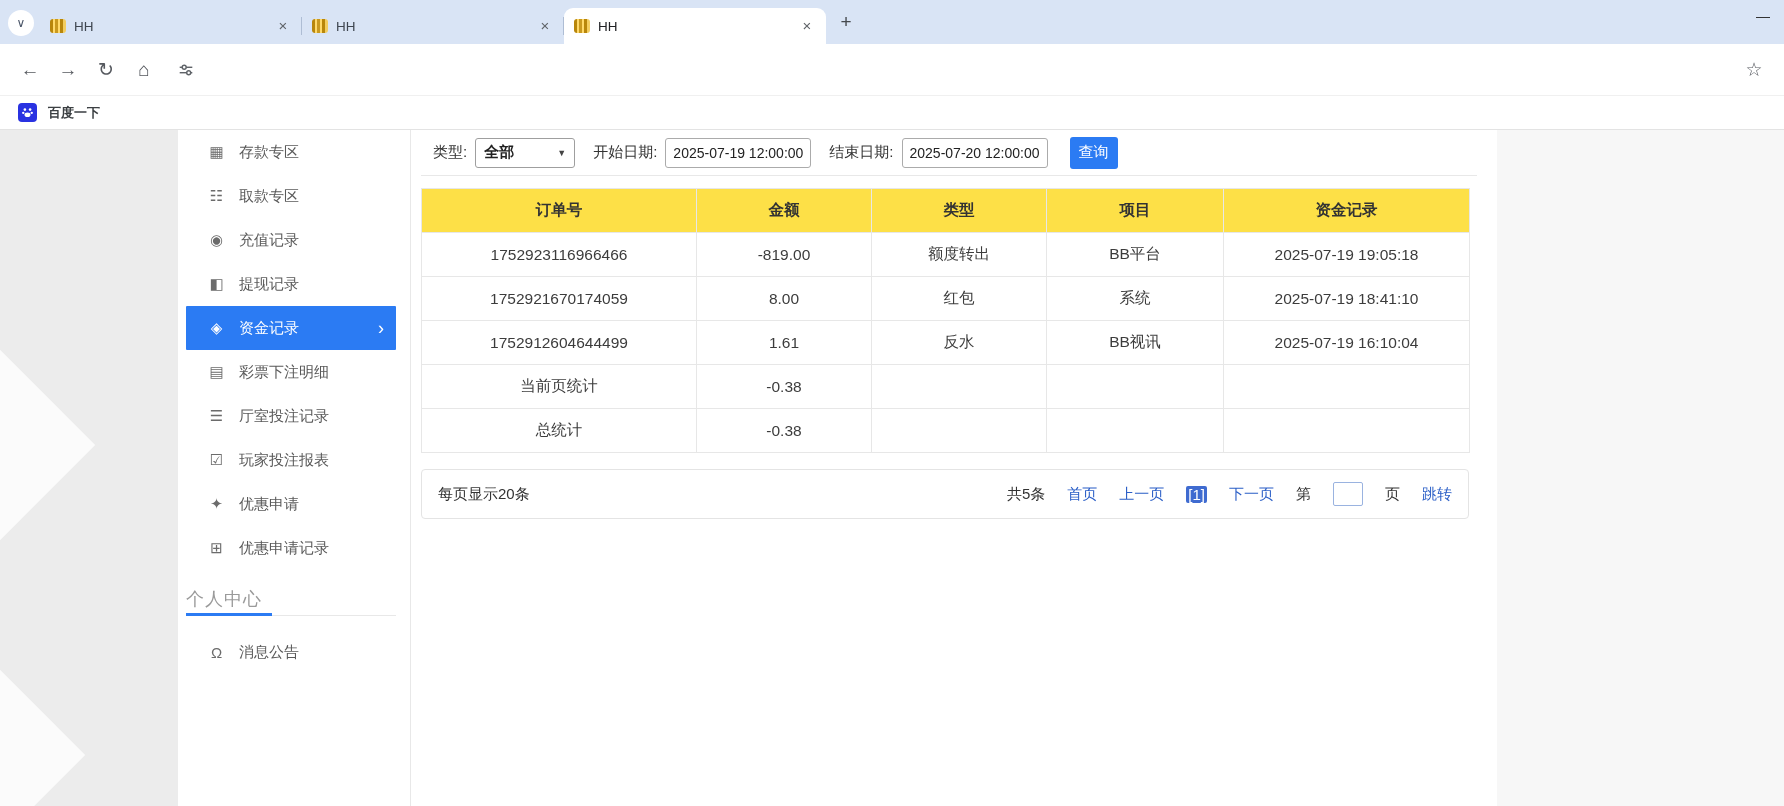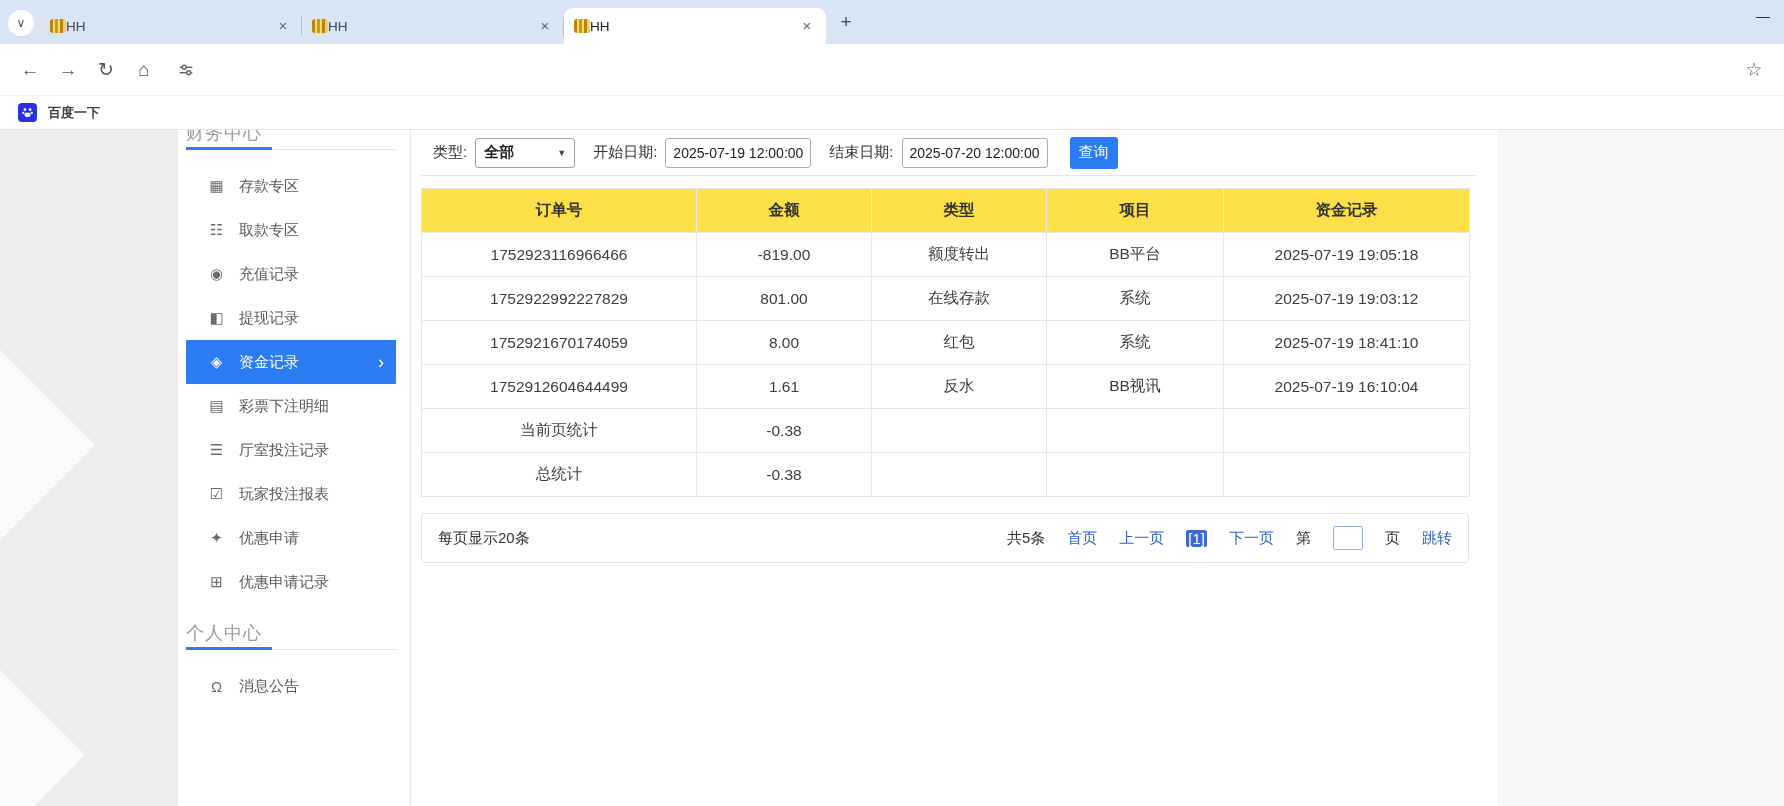--- a/index.html
+++ b/index.html
@@ -5,21 +5,21 @@
   * { margin:0; padding:0; box-sizing:border-box; }
   html,body { width:1784px; height:806px; overflow:hidden; }
   body { font-family:"Liberation Sans","DejaVu Sans",sans-serif; background:#fff; }
 
   .browser { width:1784px; height:806px; display:flex; flex-direction:column; }
 
   
   .tabbar { height:44px; background:#d9e4f5; display:flex; align-items:flex-end; padding-left:6px; position:relative; }
   .tab-search { width:26px; height:26px; border-radius:50%; background:#fff; border:none; color:#4a5568;
                 font-size:12px; margin:0 6px 8px 2px; cursor:pointer; line-height:26px; text-align:center; }
-  .tab { width:262px; height:36px; display:flex; align-items:center; padding:0 10px;
+  .tab { width:262px; height:36px; display:flex; align-items:center; gap:8px; padding:0 10px;
          border-radius:9px 9px 0 0; position:relative; color:#3f4650; font-size:13.5px; }
   .tab:not(.active):after { content:""; position:absolute; right:0; top:9px; bottom:9px; width:1px; background:#aebdd4; }
   .tab.active { background:#fff; color:#202124; }
   .favicon { width:16px; height:14px; border-radius:3px; flex:none;
              background:linear-gradient(90deg,#b8860b 0 3px,#ffd96a 3px 5px,#c9991f 5px 8px,#ffd96a 8px 10px,#b8860b 10px 13px,#f3cd5f 13px 16px); }
   .tab-title { flex:1; overflow:hidden; white-space:nowrap; }
   .tab-close { font-size:15px; color:#5f6368; width:18px; height:18px; line-height:18px; text-align:center; border-radius:50%; cursor:pointer; }
   .newtab-btn { width:28px; height:28px; border:none; background:transparent; font-size:19px; color:#45494e; margin:0 0 8px 6px; cursor:pointer; }
   .win-min { position:absolute; right:6px; top:8px; color:#333; font-size:14px; width:30px; text-align:center; }
 
@@ -147,26 +147,20 @@
   </div>
 
   <div class="page">
     <div class="left-strip">
       <div class="deco-tri t1"></div>
       <div class="deco-tri t2"></div>
     </div>
 
     <div class="wrapper">
       <aside class="sidebar">
-          <div class="side-sec clipped">
-            <div class="sec-title">财务中心</div>
-            <div class="sec-line">
-              <span class="sec-bar"></span>
-            </div>
-          </div>
           <div class="side-item">
             <span class="si-icon">▦</span>
             <span class="si-label">存款专区</span>
           </div>
           <div class="side-item">
             <span class="si-icon">☷</span>
             <span class="si-label">取款专区</span>
           </div>
           <div class="side-item">
             <span class="si-icon">◉</span>
@@ -248,27 +242,20 @@
             </thead>
           <tbody id="tbody">
               <tr>
                 <td>1752923116966466</td>
                 <td>-819.00</td>
                 <td>额度转出</td>
                 <td>BB平台</td>
                 <td>2025-07-19 19:05:18</td>
               </tr>
               <tr>
-                <td>1752922992227829</td>
-                <td>801.00</td>
-                <td>在线存款</td>
-                <td>系统</td>
-                <td>2025-07-19 19:03:12</td>
-              </tr>
-              <tr>
                 <td>1752921670174059</td>
                 <td>8.00</td>
                 <td>红包</td>
                 <td>系统</td>
                 <td>2025-07-19 18:41:10</td>
               </tr>
               <tr>
                 <td>1752912604644499</td>
                 <td>1.61</td>
                 <td>反水</td>

